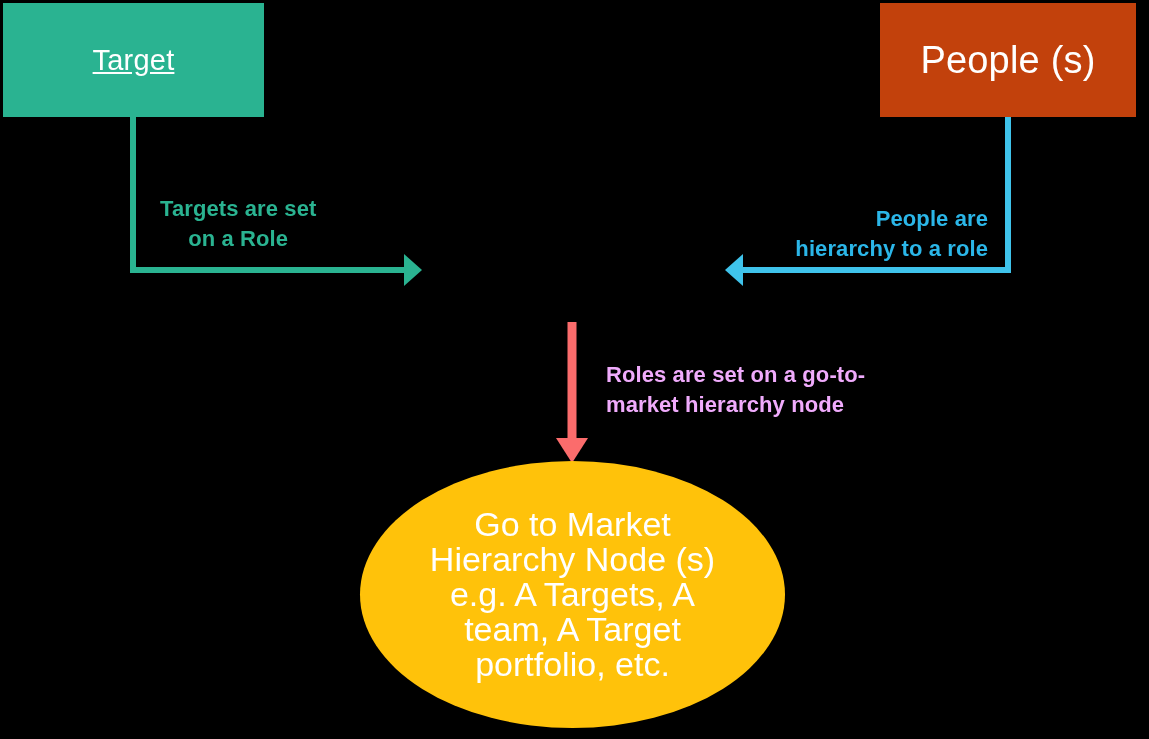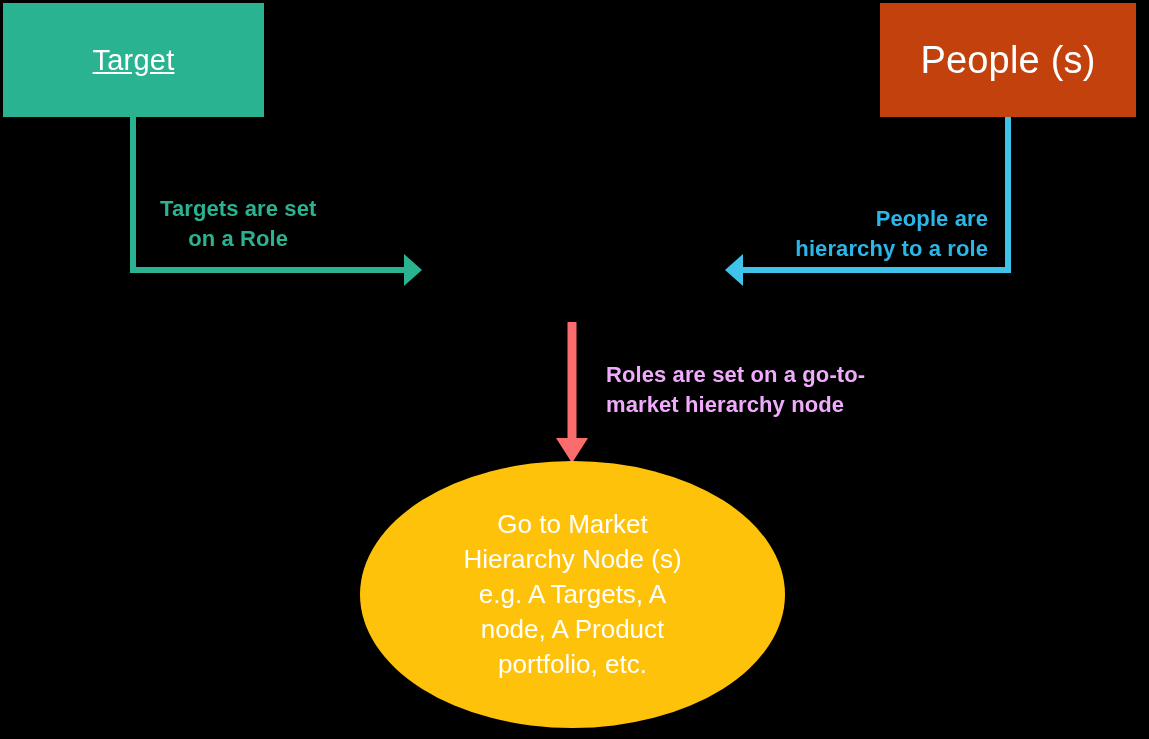--- a/index.html
+++ b/index.html
@@ -53,21 +53,21 @@
     font-size: 26px;
     letter-spacing: 0.2px;
   }
   #gtm-ellipse {
     left: 360px;
     top: 461px;
     width: 425px;
     height: 267px;
     background: #FFC20A;
     border-radius: 50%;
-    font-size: 26px;
+    font-size: 34px;
     line-height: 35px;
     flex-direction: column;
     padding: 0 40px;
   }
   #gtm-ellipse .line { display: block; white-space: nowrap; }
 
   .edge-label {
     position: absolute;
     font-size: 22px;
     line-height: 30px;
@@ -134,21 +134,21 @@
 
   <div class="node" id="people-box">
     <span>People (s)</span>
   </div>
 
 
   <div class="node" id="gtm-ellipse">
     <span class="line">Go to Market</span>
     <span class="line">Hierarchy Node (s)</span>
     <span class="line">e.g. A Targets, A</span>
-    <span class="line">node, A Product</span>
+    <span class="line">team, A Target</span>
     <span class="line">portfolio, etc.</span>
   </div>
 
   <div class="edge-label" id="label-target-role">
     <div>Targets are set</div>
     <div>on a Role</div>
   </div>
 
   <div class="edge-label" id="label-people-role">
     <div>People are</div>

